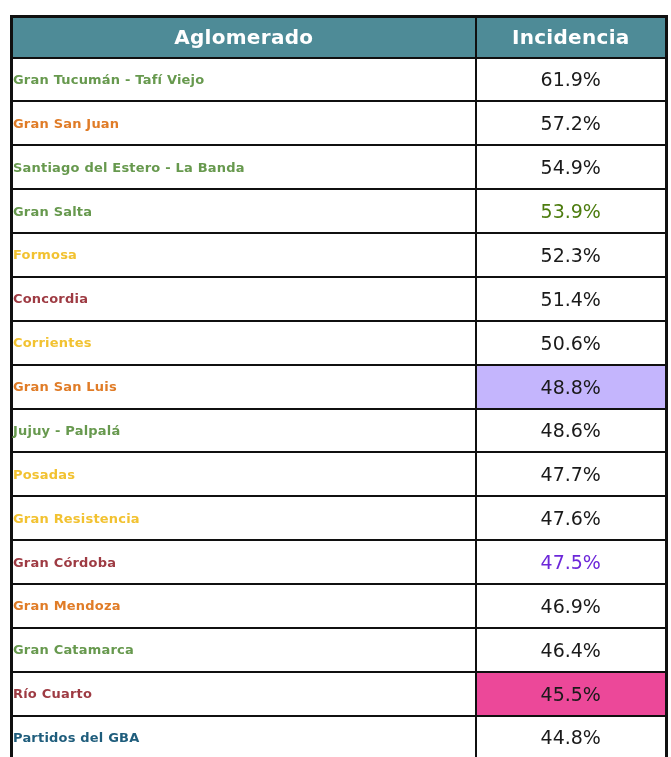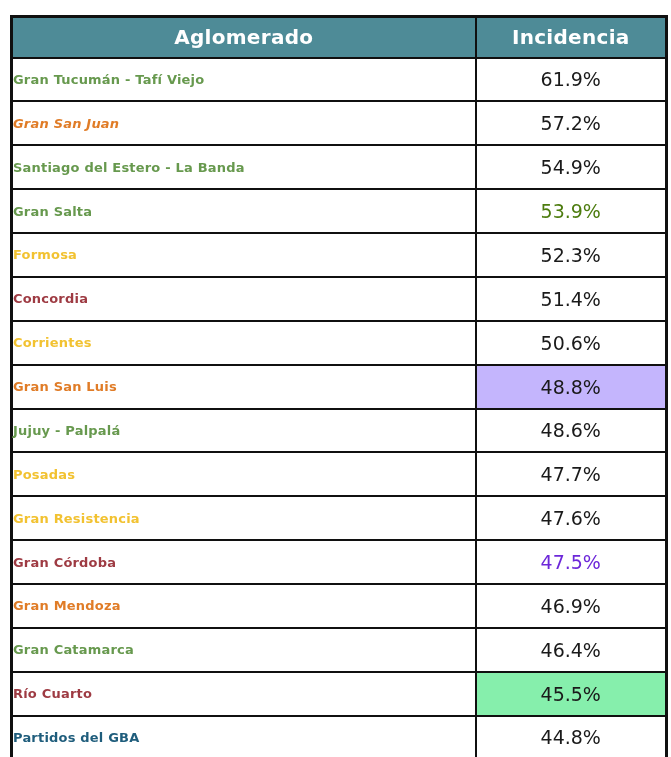--- a/index.html
+++ b/index.html
@@ -71,21 +71,21 @@
         <th class="header-cell" style="background: rgb(78, 139, 151); color: rgb(255, 255, 255);">Aglomerado</th>
         <th class="header-cell" style="background: rgb(78, 139, 151); color: rgb(255, 255, 255); margin-left: 29px;">Incidencia</th>
       </tr>
     </thead>
     <tbody>
         <tr>
           <td class="name-cell" style="color: rgb(103, 153, 78); background: rgb(255, 255, 255);">Gran Tucumán - Tafí Viejo</td>
           <td class="value-cell" style="color: rgb(26, 26, 26); background: rgb(255, 255, 255);">61.9%</td>
         </tr>
         <tr>
-          <td class="name-cell" style="color: rgb(224, 124, 39); background: rgb(255, 255, 255); font-style: italic;">Gran San Juan</td>
+          <td class="name-cell" style="color: rgb(224, 124, 39); background: rgb(255, 255, 255);">Gran San Juan</td>
           <td class="value-cell" style="color: rgb(26, 26, 26); background: rgb(255, 255, 255);">57.2%</td>
         </tr>
         <tr>
           <td class="name-cell" style="color: rgb(103, 153, 78); background: rgb(255, 255, 255);">Santiago del Estero - La Banda</td>
           <td class="value-cell" style="color: rgb(26, 26, 26); background: rgb(255, 255, 255);">54.9%</td>
         </tr>
         <tr>
           <td class="name-cell" style="color: rgb(103, 153, 78); background: rgb(255, 255, 255);">Gran Salta</td>
           <td class="value-cell" style="color: #4d7c0f; background: rgb(255, 255, 255);">53.9%</td>
         </tr>
@@ -124,21 +124,21 @@
         <tr>
           <td class="name-cell" style="color: rgb(224, 124, 39); background: rgb(255, 255, 255);">Gran Mendoza</td>
           <td class="value-cell" style="color: rgb(26, 26, 26); background: rgb(255, 255, 255);">46.9%</td>
         </tr>
         <tr>
           <td class="name-cell" style="color: rgb(103, 153, 78); background: rgb(255, 255, 255);">Gran Catamarca</td>
           <td class="value-cell" style="color: rgb(26, 26, 26); background: rgb(255, 255, 255);">46.4%</td>
         </tr>
         <tr>
           <td class="name-cell" style="color: rgb(158, 59, 67); background: rgb(255, 255, 255);">Río Cuarto</td>
-          <td class="value-cell" style="color: rgb(26, 26, 26); background: #86efac;">45.5%</td>
+          <td class="value-cell" style="color: rgb(26, 26, 26); background: #ec4899;">45.5%</td>
         </tr>
         <tr>
           <td class="name-cell" style="color: rgb(31, 93, 124); background: rgb(255, 255, 255);">Partidos del GBA</td>
           <td class="value-cell" style="color: rgb(26, 26, 26); background: rgb(255, 255, 255);">44.8%</td>
         </tr>
       </tbody>
   </table>
 </div>
 
 </body></html>

